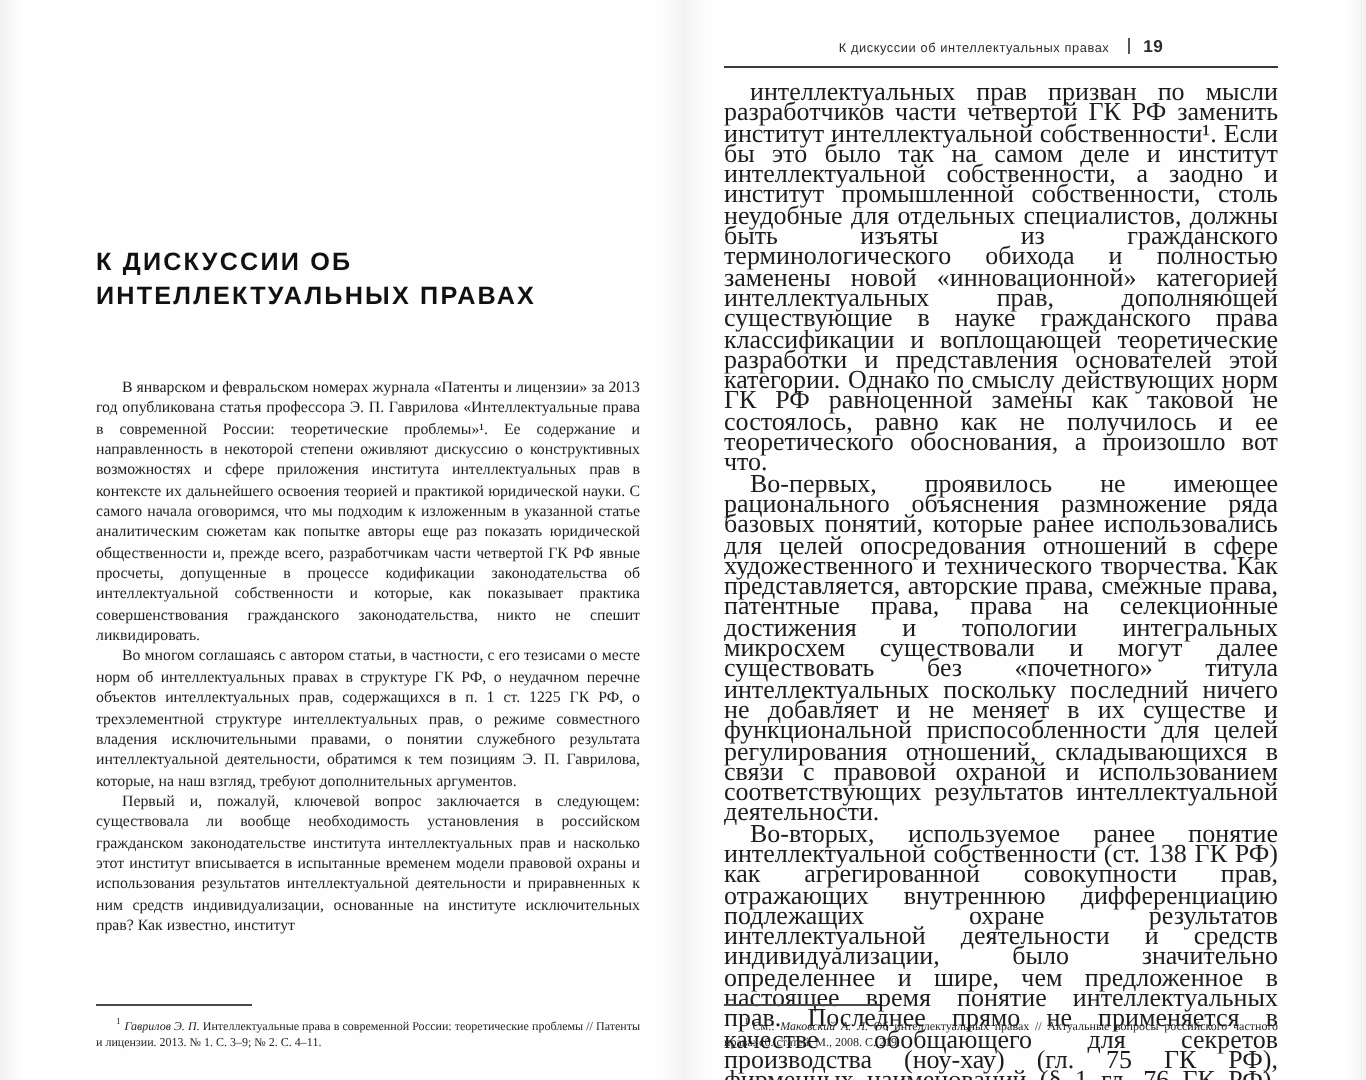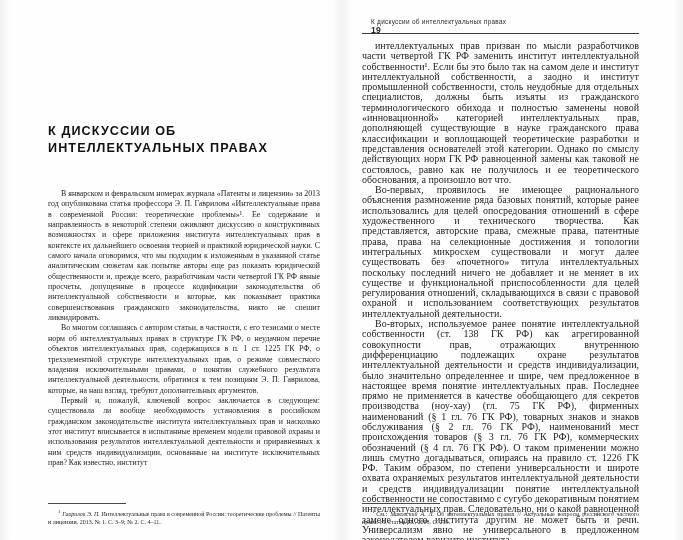--- a/index.html
+++ b/index.html
@@ -43,27 +43,26 @@
     width: 342px;
     padding: 18px 22px 10px 48px;
   }
   .page-right {
     width: 341px;
     padding: 18px 44px 10px 20px;
   }
   .runhead {
     display: flex;
     align-items: baseline;
-    justify-content: flex-start;
+    justify-content: center;
     font-size: 6.6px;
     letter-spacing: 0.25px;
     color: #2b2b2b;
     height: 12px;
     margin-bottom: 3px;
-    flex-direction: column;
   }
   .runhead .rh-title {
     font-family: "Liberation Sans", "DejaVu Sans", sans-serif;
     font-size: 6.4px;
     letter-spacing: 0.3px;
   }
   .runhead .rh-sep {
     display: inline-block;
     width: 1px;
     height: 8px;
@@ -99,21 +98,21 @@
     margin: 0;
     font-size: 7.9px;
     line-height: 10.35px;
     text-align: justify;
     text-indent: 13px;
     color: #1d1d1d;
     hyphens: auto;
     -webkit-hyphens: auto;
   }
   .page-right p.para {
-    font-size: 10px;
+    font-size: 13px;
     line-height: 10.3px;
   }
   .page-right .body-block {
     margin-top: 0;
   }
   .footnotes {
     position: absolute;
     left: 48px;
     right: 22px;
     bottom: 14px;

